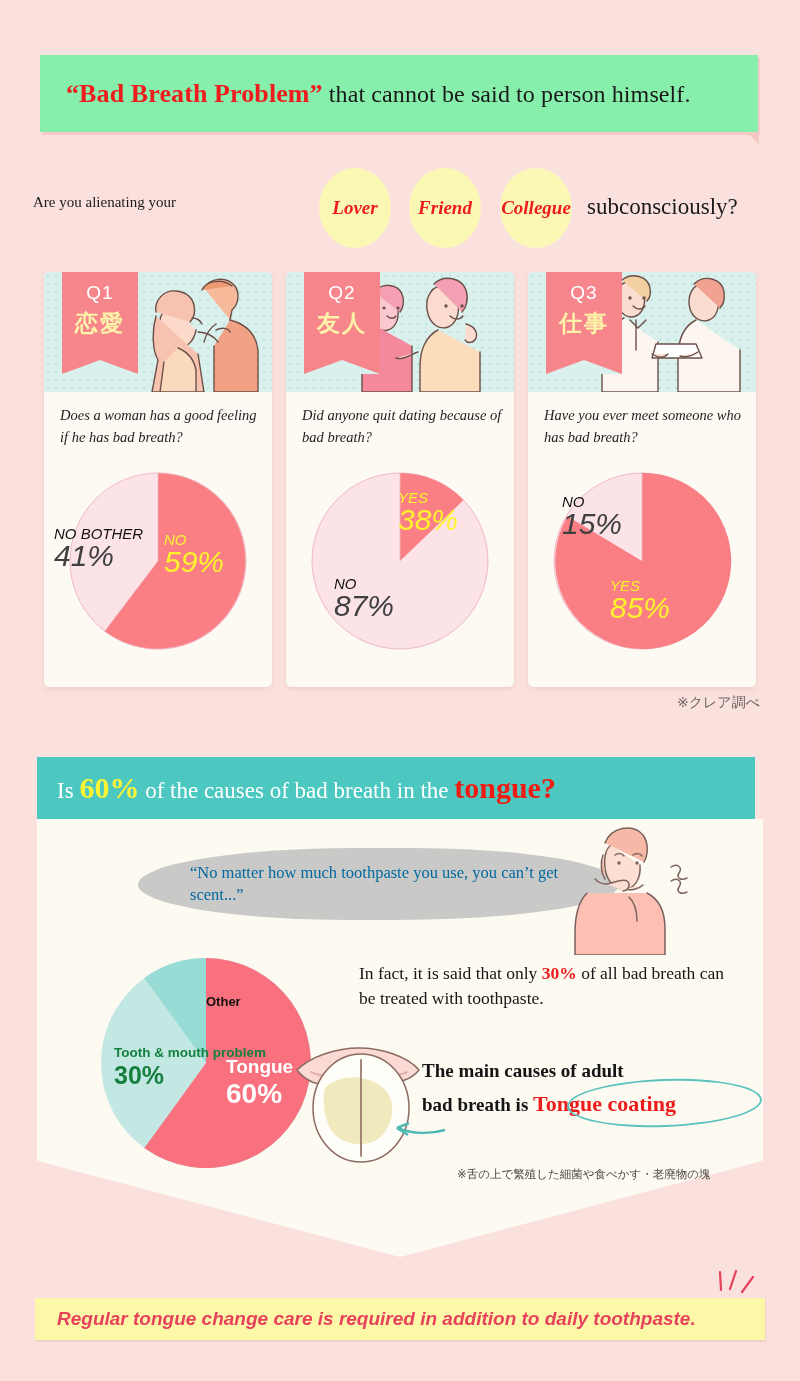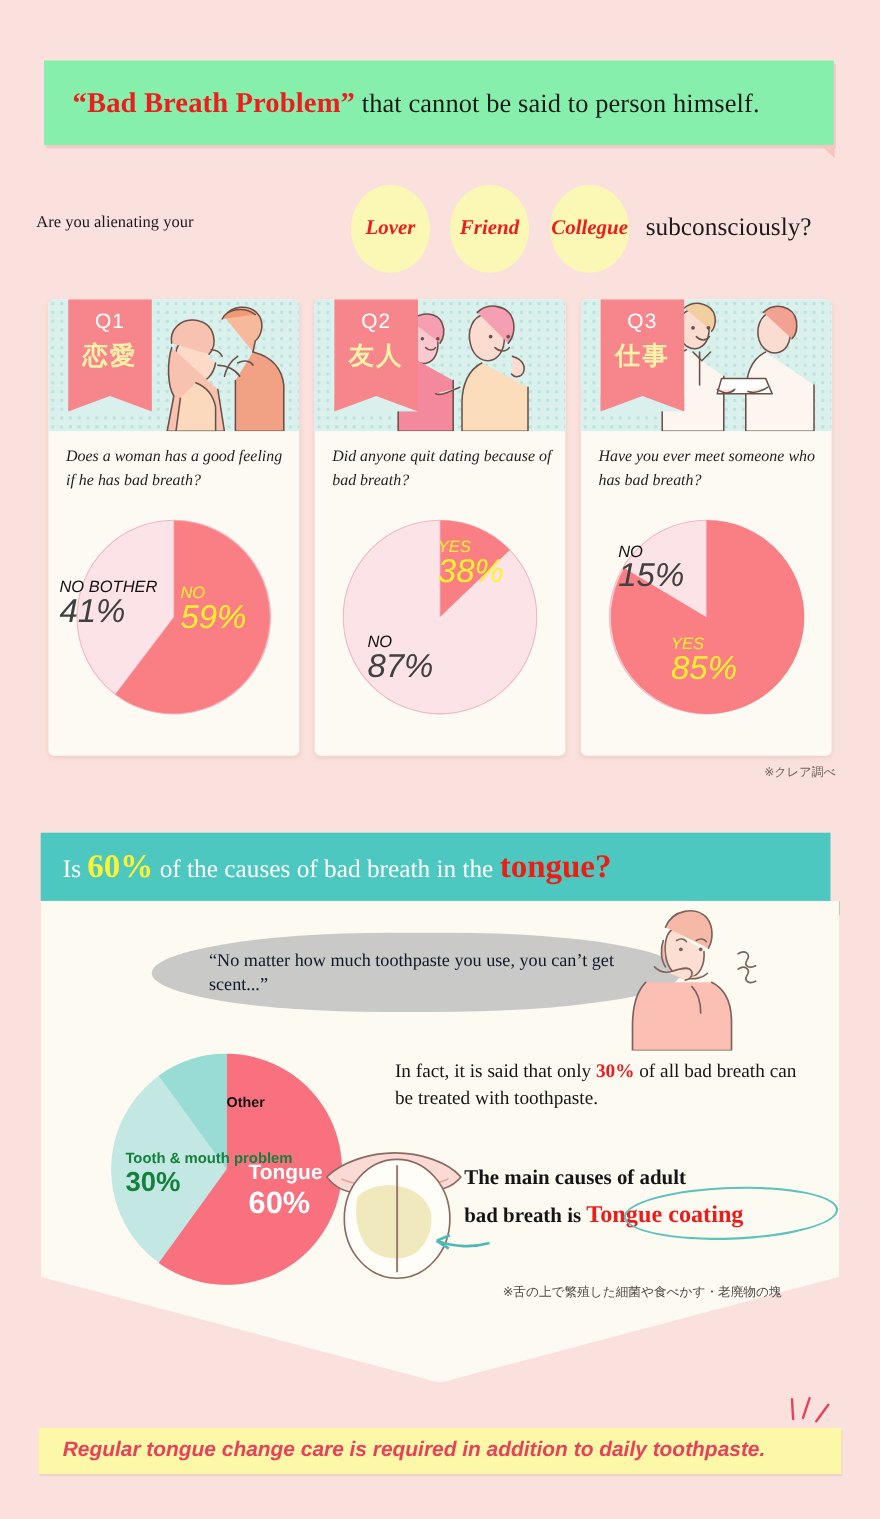--- a/index.html
+++ b/index.html
@@ -101,21 +101,21 @@
   .pie-lbl{ position:absolute; line-height:1.02; }
   .pie-lbl .n{ font-family:"Liberation Sans", sans-serif; font-style:italic; display:block; }
   .pie-lbl .v{ font-family:"Liberation Sans", sans-serif; font-style:italic; display:block; }
   .lbl-dark .n{ color:#111; font-size:15px; }
   .lbl-dark .v{ color:#404040; font-size:30px; font-weight:500; }
   .lbl-yellow .n{ color:#fff22d; font-size:15px; }
   .lbl-yellow .v{ color:#fff22d; font-size:30px; font-weight:500; }
 
   .credit{
     position:absolute; right:40px; top:694px;
-    font-size:11px; color:#6d6460;
+    font-size:14px; color:#6d6460;
     font-family:"DejaVu Sans", sans-serif;
   }
 
   
   .panel{
     position:absolute; left:37px; top:757px; width:726px; height:500px;
   }
   .teal-bar{
     position:absolute; left:0; top:0; width:718px; height:62px;
     background:#4cc8c0;
@@ -141,21 +141,21 @@
     position:absolute; left:101px; top:91px; width:480px; height:72px;
     background:#c9c9c7; border-radius:46% 44% 48% 45% / 52% 50% 48% 50%;
   }
   .bubble:after{
     content:""; position:absolute; right:14px; bottom:-12px;
     width:0; height:0; border-left:26px solid #c9c9c7;
     border-bottom:14px solid transparent; transform:rotate(8deg);
   }
   .bubble .btext{
     position:absolute; left:52px; top:14px; width:400px;
-    font-size:16.5px; line-height:1.35; color:#0f172a;
+    font-size:16.5px; line-height:1.35; color:#0369a1;
   }
 
   .woman{ position:absolute; right:36px; top:58px; width:160px; height:140px; }
 
   .big-pie{ position:absolute; left:59px; top:196px; width:230px; height:220px; }
   .bp-lbl{ position:absolute; font-family:"Liberation Sans", sans-serif; font-weight:bold; line-height:1.12; }
   .bp-other{ left:110px; top:42px; font-size:13px; color:#111; }
   .bp-tooth{ left:18px; top:92px; font-size:13.5px; color:#15803d; }
   .bp-tooth .big{ display:block; font-size:25px; margin-top:1px; }
   .bp-tongue{ left:130px; top:103px; font-size:19px; color:#fff; }

